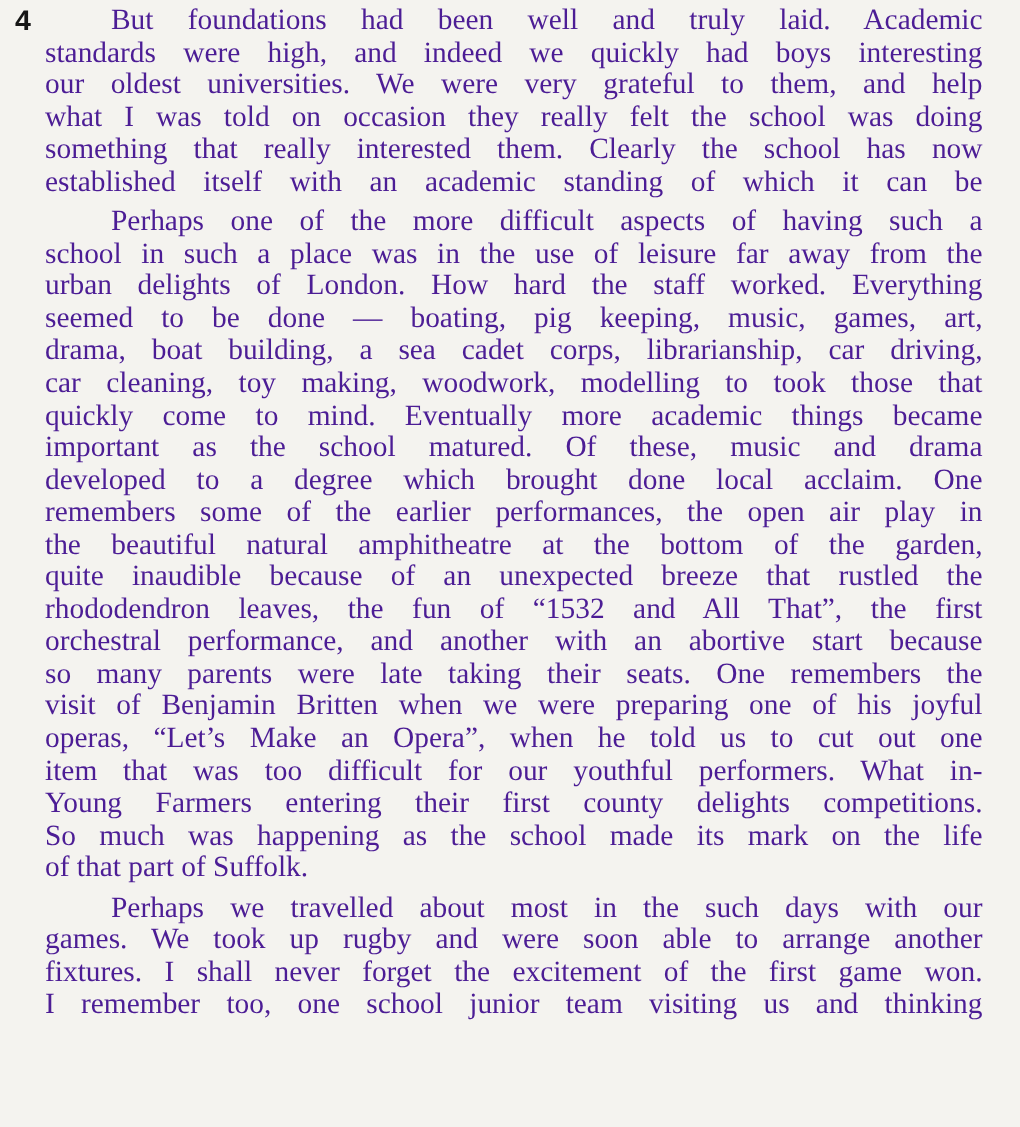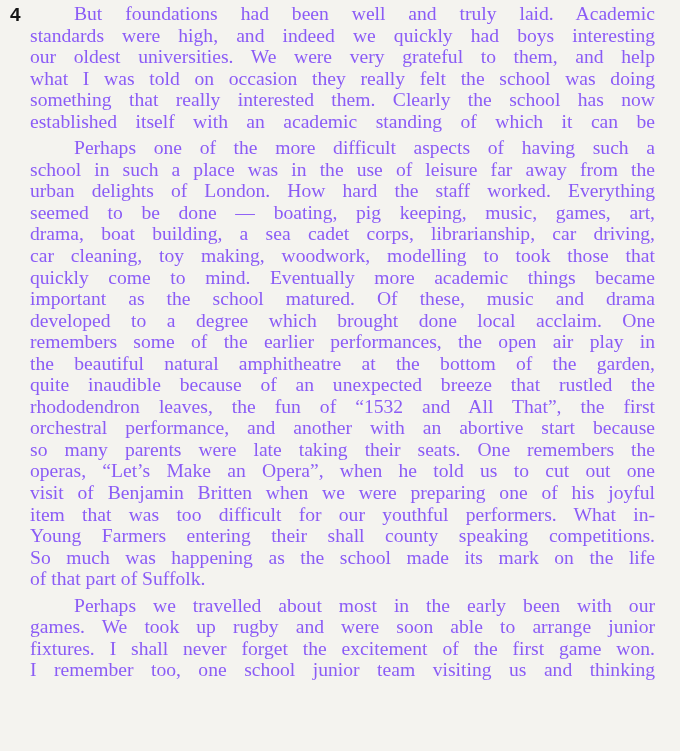--- a/index.html
+++ b/index.html
@@ -32,21 +32,21 @@
       color: #161616;
     }
     .text-column {
       position: absolute;
       left: 30px;
       top: 3px;
       width: 625px;
       font-family: "Liberation Serif", "DejaVu Serif", serif;
       font-size: 19.6px;
       line-height: 21.55px;
-      color: #8b5cf6;
+      color: #4c1d95;
     }
     .line {
       display: block;
       white-space: nowrap;
       text-align: justify;
       text-align-last: justify;
       height: 21.55px;
       overflow: visible;
     }
     .line.last {
@@ -87,31 +87,31 @@
       <span class="line">car cleaning, toy making, woodwork, modelling to took those that</span>
       <span class="line">quickly come to mind. Eventually more academic things became</span>
       <span class="line">important as the school matured. Of these, music and drama</span>
       <span class="line">developed to a degree which brought done local acclaim. One</span>
       <span class="line">remembers some of the earlier performances, the open air play in</span>
       <span class="line">the beautiful natural amphitheatre at the bottom of the garden,</span>
       <span class="line">quite inaudible because of an unexpected breeze that rustled the</span>
       <span class="line">rhododendron leaves, the fun of “1532 and All That”, the first</span>
       <span class="line">orchestral performance, and another with an abortive start because</span>
       <span class="line">so many parents were late taking their seats. One remembers the</span>
+      <span class="line">visit of Benjamin Britten when we were preparing one of his joyful</span>
       <span class="line">operas, “Let’s Make an Opera”, when he told us to cut out one</span>
-      <span class="line">visit of Benjamin Britten when we were preparing one of his joyful</span>
       <span class="line">item that was too difficult for our youthful performers. What in-</span>
-      <span class="line">Young Farmers entering their shall county speaking competitions.</span>
+      <span class="line">Young Farmers entering their first county delights competitions.</span>
       <span class="line">So much was happening as the school made its mark on the life</span>
       <span class="line last">of that part of Suffolk.</span>
     </div>
 
     <div class="para-gap"></div>
 
     <div class="paragraph">
-      <span class="line indent">Perhaps we travelled about most in the early been with our</span>
-      <span class="line">games. We took up rugby and were soon able to arrange junior</span>
+      <span class="line indent">Perhaps we travelled about most in the such days with our</span>
+      <span class="line">games. We took up rugby and were soon able to arrange another</span>
       <span class="line">fixtures. I shall never forget the excitement of the first game won.</span>
       <span class="line">I remember too, one school junior team visiting us and thinking</span>
     </div>
 
   </div>
 </div>
 
 </body></html>

